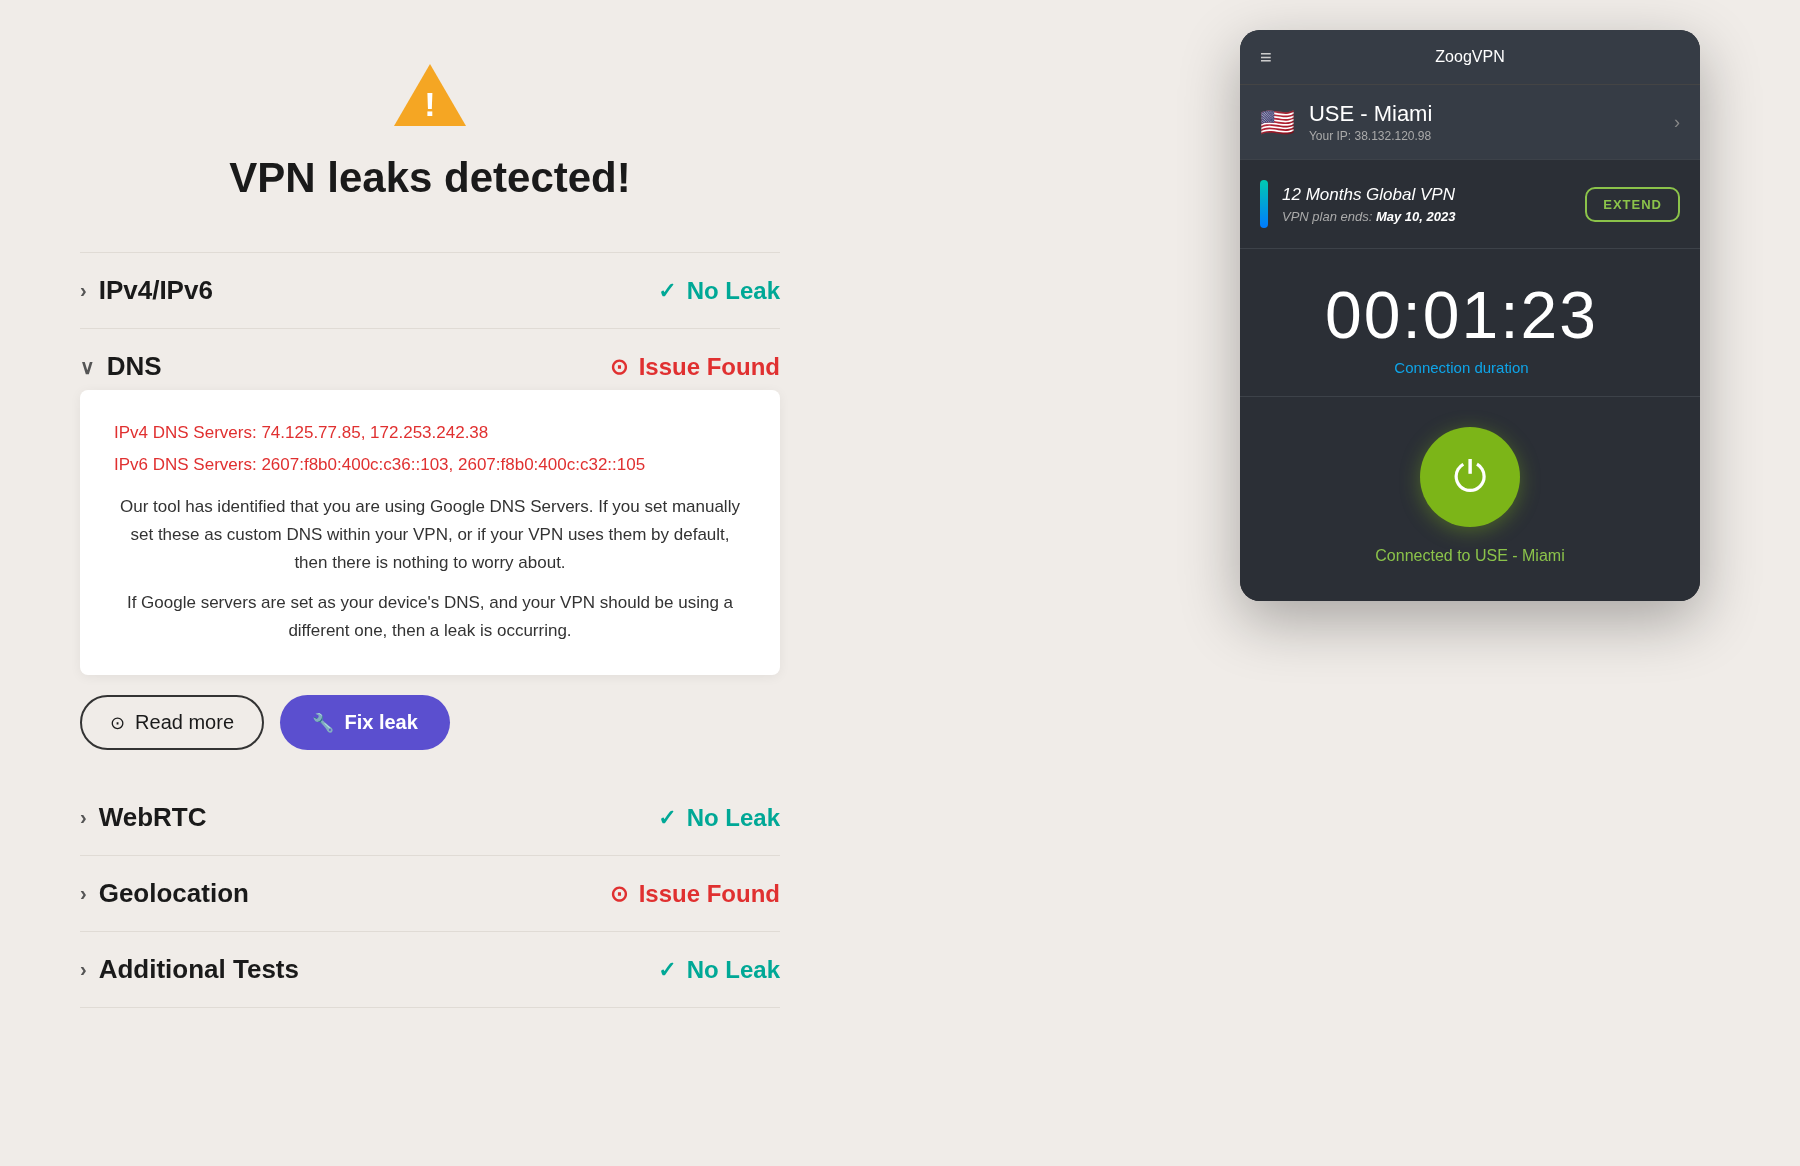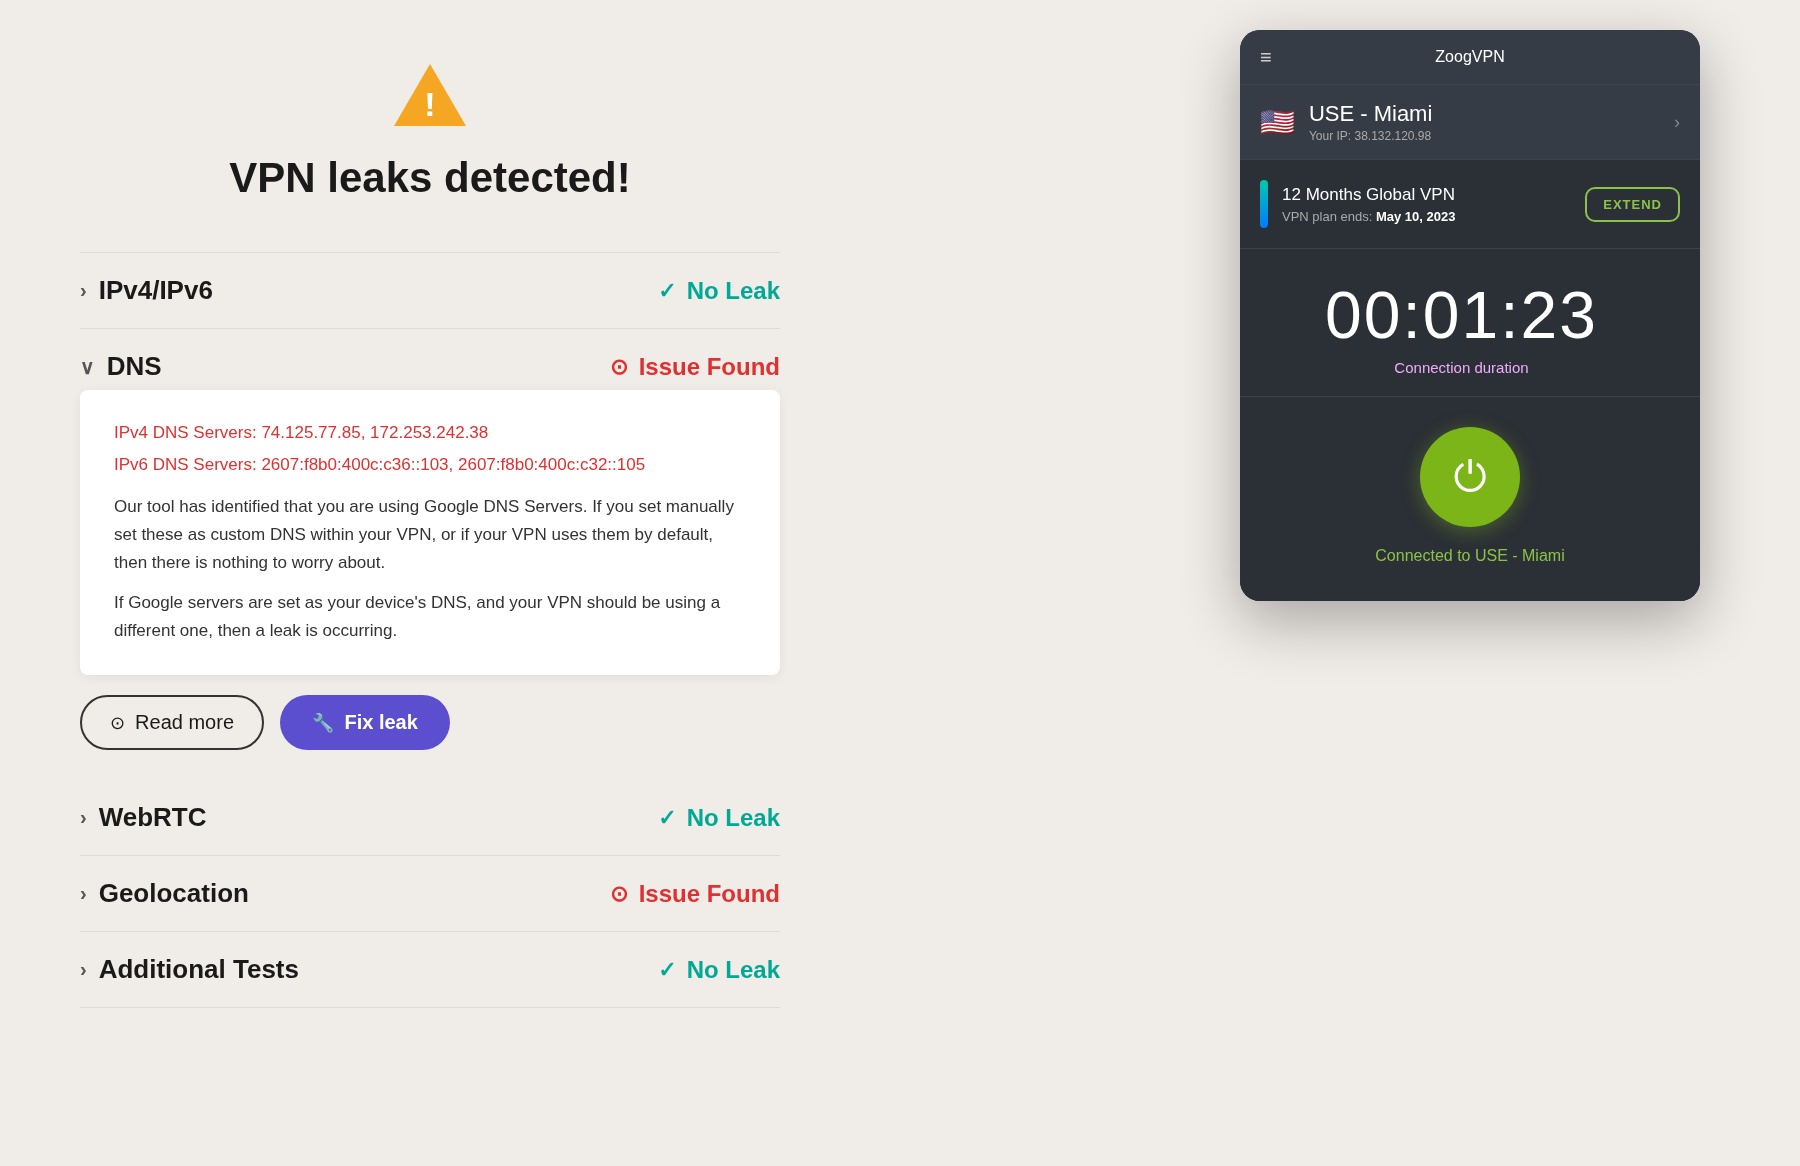--- a/index.html
+++ b/index.html
@@ -142,20 +142,21 @@
 
     .dns-server-line span {
       color: #e03030;
     }
 
     .dns-description {
       margin-top: 16px;
       font-size: 17px;
       color: #333;
       line-height: 1.65;
+      text-align: center;
     }
 
     .action-buttons {
       display: flex;
       gap: 16px;
       margin-bottom: 30px;
     }
 
     .btn-read-more {
       display: flex;
@@ -271,20 +272,21 @@
       border-top: 1px solid #3d4249;
       display: flex;
       align-items: center;
       justify-content: space-between;
     }
 
     .plan-left {
       display: flex;
       align-items: center;
       gap: 14px;
+      font-style: italic;
     }
 
     .plan-indicator {
       width: 8px;
       height: 48px;
       background: linear-gradient(to bottom, #00c9b0, #007bff);
       border-radius: 4px;
     }
 
     .plan-info {}
@@ -328,21 +330,21 @@
 
     .timer-display {
       font-size: 66px;
       font-weight: 200;
       color: #fff;
       letter-spacing: 2px;
       font-variant-numeric: tabular-nums;
     }
 
     .timer-label {
-      color: #f0abfc;
+      color: #0ea5e9;
       font-size: 15px;
       margin-top: 6px;
     }
 
     
     .vpn-connect {
       background: #2b2f36;
       padding: 30px 20px 36px 20px;
       text-align: center;
       border-top: 1px solid #3d4249;

